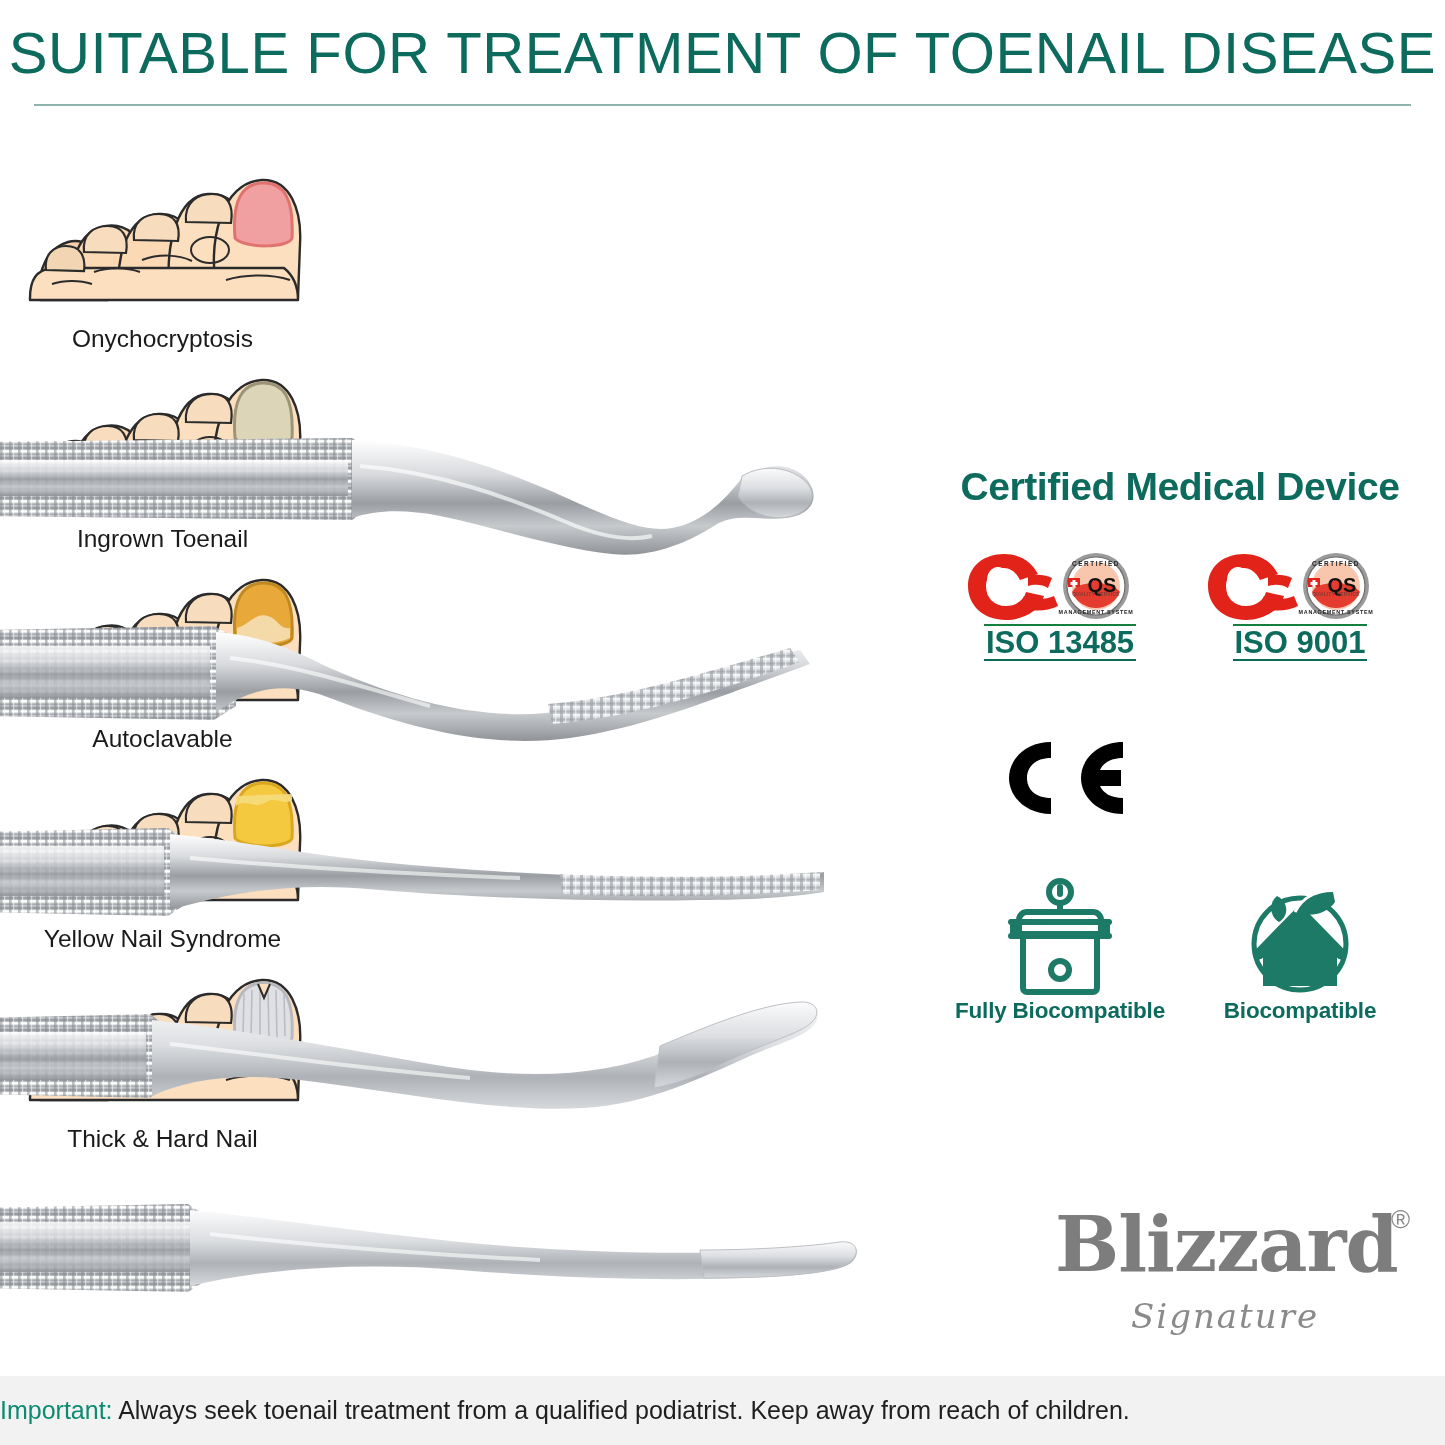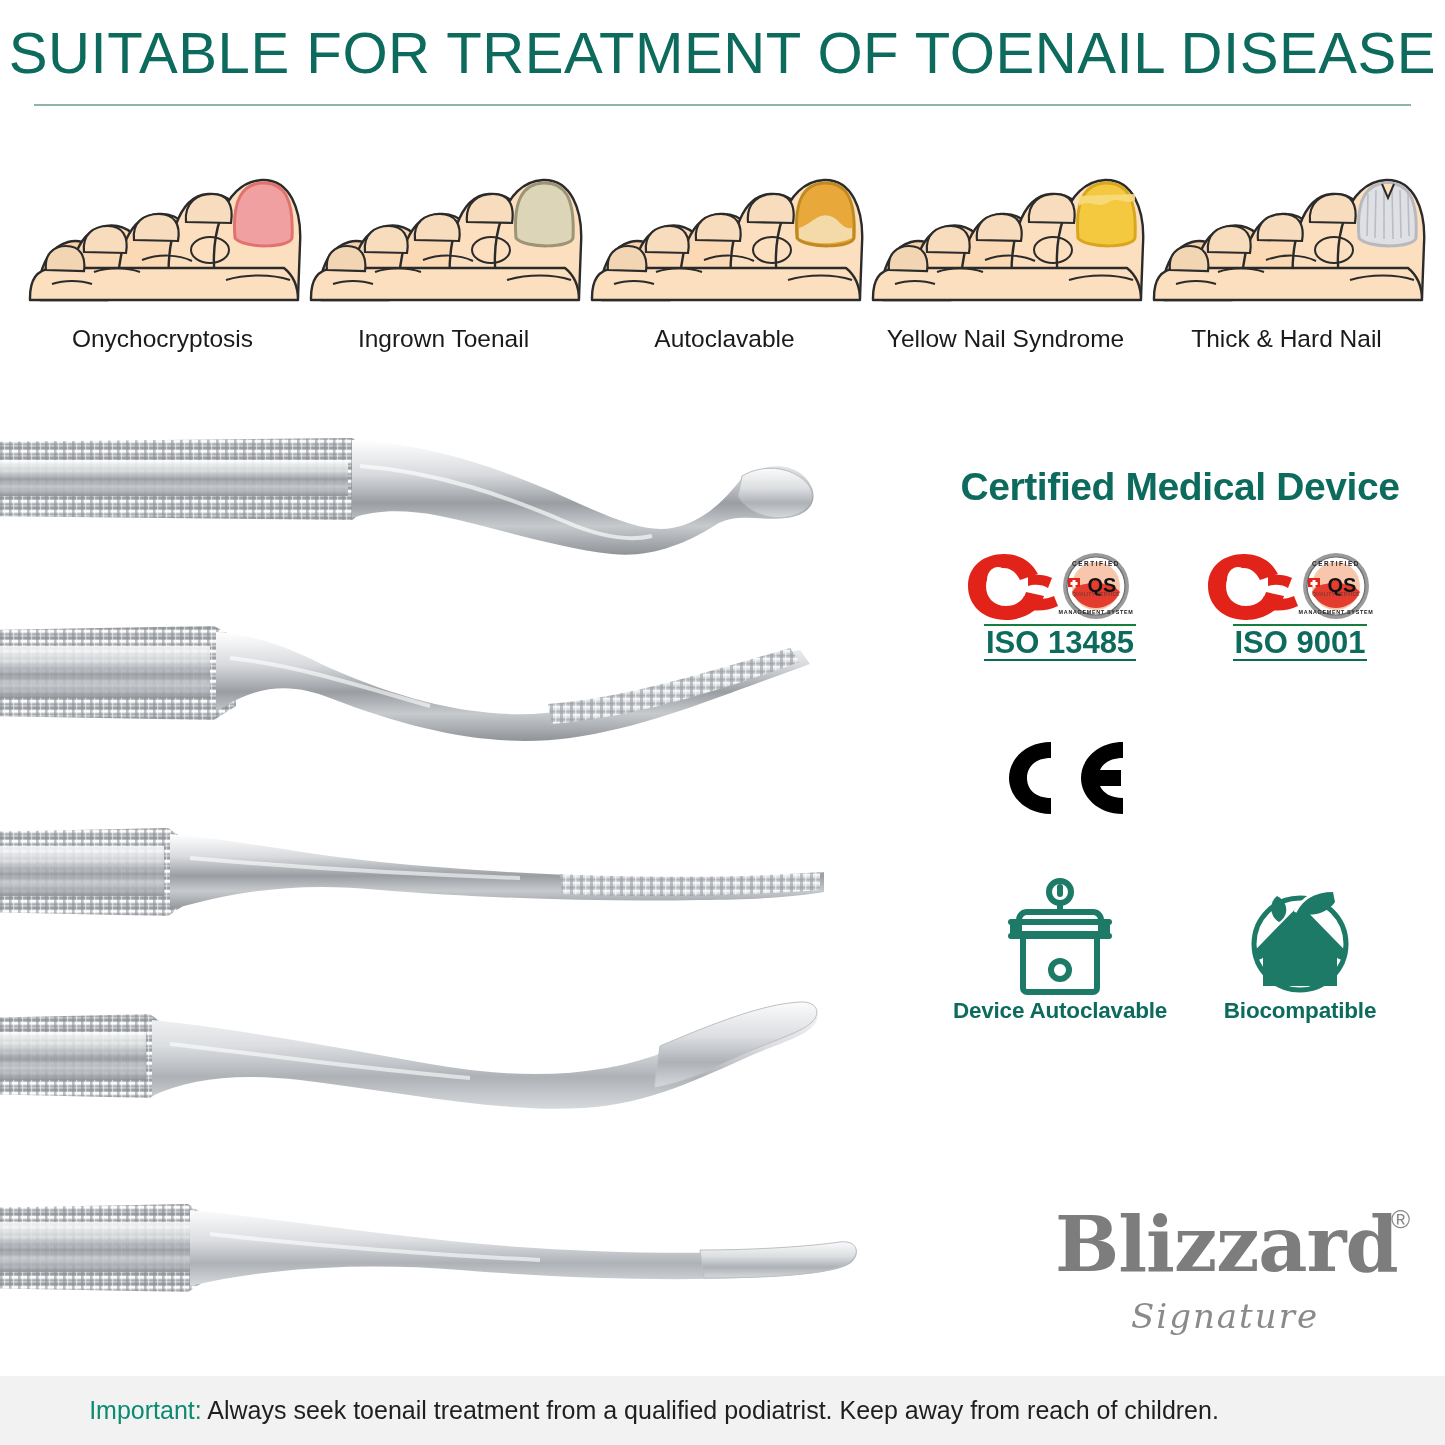--- a/index.html
+++ b/index.html
@@ -25,21 +25,21 @@
     font-weight:400;
   }
   .title-rule{
     position:absolute;left:34px;top:104px;width:1377px;height:2px;
     background:#8fb3ad;
   }
 
   
   .conditions{
     position:absolute;left:22px;top:120px;width:1405px;height:250px;
-    display:flex;flex-direction:row;
+    display:flex;flex-direction:column;
   }
   .cond{
     width:281px;height:250px;position:relative;
   }
   .cond-art{
     position:relative;width:281px;height:200px;
   }
   .cond-label{
     position:absolute;left:0;top:205px;width:281px;
     text-align:center;
@@ -133,21 +133,21 @@
     white-space:nowrap;
   }
 
   
   .footer{
     position:absolute;left:0;top:1376px;width:1445px;height:69px;
     background:#f2f2f2;
   }
   .footer-text{
     position:absolute;left:0;top:20px;width:1308px;
-    text-align:center;
+    text-align:left;
     font-size:25px;
     font-family:"Liberation Sans Narrow","Liberation Sans",sans-serif;
     color:#1f1f1f;
     white-space:nowrap;
   }
   .footer-strong{color:#0d8a72;}
 </style>
 </head>
 <body>
 
@@ -498,21 +498,21 @@
               <path d="M14 58 h98"></path>
               <path d="M16 44 v14"></path>
               <path d="M110 44 v14"></path>
               <path d="M26 58 h74 v52 a4 4 0 0 1 -4 4 h-66 a4 4 0 0 1 -4 -4 z"></path>
               <path d="M36 44 h8"></path>
               <path d="M50 44 h44"></path>
               <circle cx="63" cy="92" r="9"></circle>
             </g>
           </svg>
         </div>
-        <div class="icon-cap">Device Autoclavable</div>
+        <div class="icon-cap">Fully Biocompatible</div>
       </div>
       <div class="mid-cell">
         <div class="icon-wrap">
           <svg width="126" height="122" viewBox="0 0 126 122">
             <circle cx="63" cy="66" r="46" fill="none" stroke="#1c7a66" stroke-width="5"></circle>
             <path d="M63 38 L100 74 L100 108 L26 108 L26 74 Z" fill="#1c7a66"></path>
             <path d="M22 76 L63 34 L104 76" fill="none" stroke="#1c7a66" stroke-width="11" stroke-linecap="round" stroke-linejoin="round"></path>
             <path d="M96 14 C78 14 64 22 58 34 C72 40 90 36 98 24 Z" fill="#1c7a66"></path>
             <path d="M58 34 C66 18 84 10 100 12" fill="none" stroke="#ffffff" stroke-width="3"></path>
             <path d="M40 18 C32 24 32 38 42 44 C52 38 52 24 40 18 Z" fill="#1c7a66"></path>

